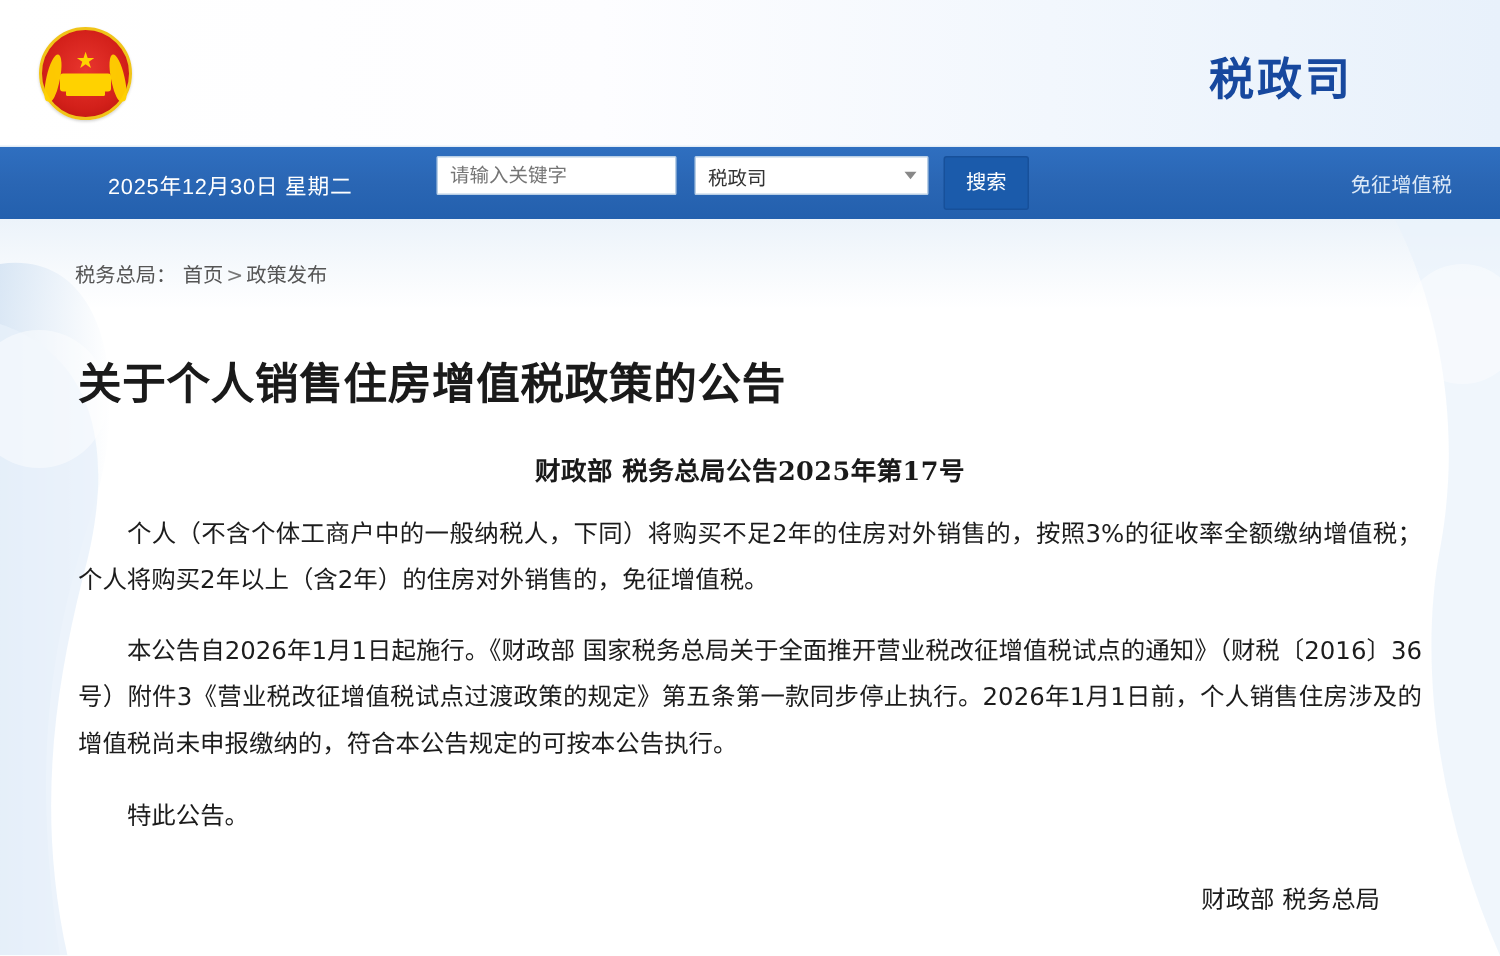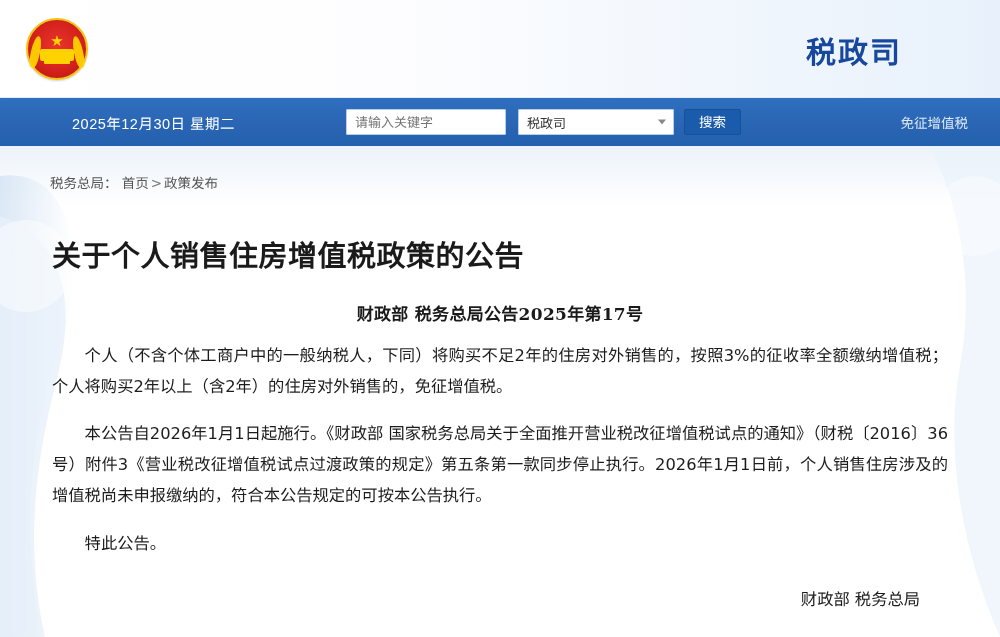--- a/index.html
+++ b/index.html
@@ -119,21 +119,21 @@
   }
   .nav-date {
     font-size: 14.5px;
     color: #ffffff;
     letter-spacing: .5px;
     white-space: nowrap;
   }
   .search-wrap {
     display: flex;
     align-items: flex-start;
-    margin-left: 111px;
+    margin-left: 56px;
   }
   .search-input {
     width: 160px;
     height: 26px;
     border: 1px solid #b9cfe6;
     background: #fff;
     color: #8a8a8a;
     font-size: 13px;
     padding: 0 8px;
     outline: none;
@@ -160,21 +160,21 @@
     right: 7px;
     top: 50%;
     transform: translateY(-50%);
     width: 0; height: 0;
     border-left: 4px solid transparent;
     border-right: 4px solid transparent;
     border-top: 5px solid #888;
   }
   .search-btn {
     margin-left: 10px;
-    height: 26px;
+    height: 36px;
     padding: 0 14px;
     background: #1b5bab;
     border: 1px solid #17509a;
     color: #fff;
     font-size: 13.5px;
     line-height: 24px;
     border-radius: 2px;
     cursor: pointer;
     font-family: "DejaVu Sans", "Liberation Sans", sans-serif;
   }

